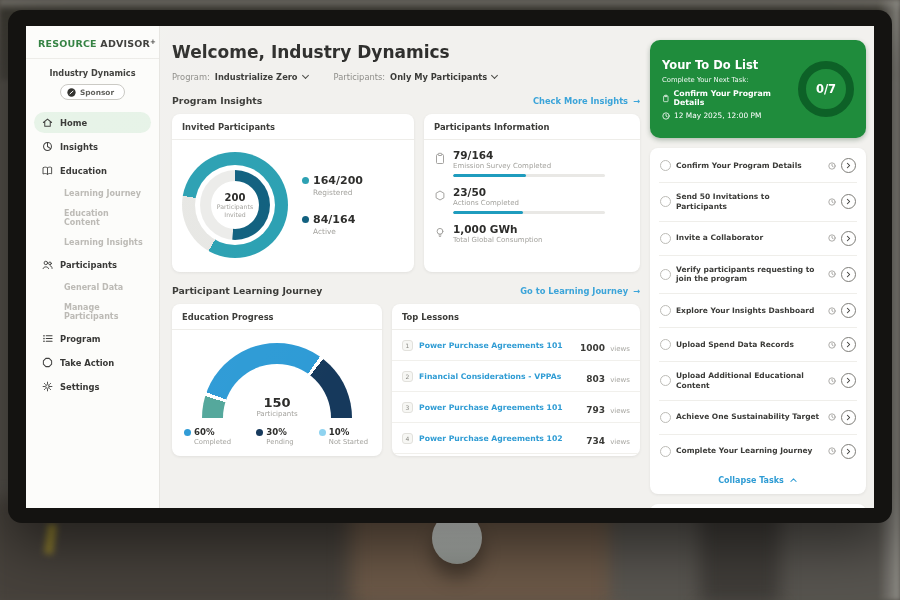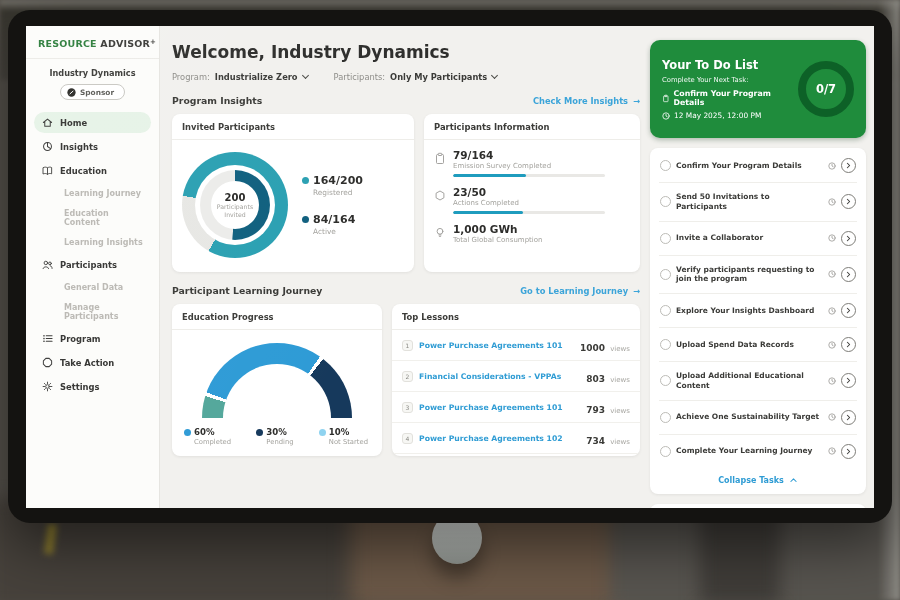--- a/index.html
+++ b/index.html
@@ -16,21 +16,21 @@
   .bg-bar     { position:absolute; right:120px; bottom:-5px; width:80px; height:110px; background:#3f3c38; filter:blur(9px); }
   .wall-right { position:absolute; right:0; top:0; width:22px; height:100%;
                 background:linear-gradient(90deg, rgba(85,82,77,0), #8e8c86); filter:blur(2px); }
   .plant { position:absolute; left:46px; bottom:46px; width:9px; height:30px; background:#8a7a2e;
            filter:blur(3px); transform:rotate(8deg); }
   .stand { position:absolute; left:432px; top:512px; width:50px; height:52px; border-radius:50%;
            background:linear-gradient(180deg,#eef1ee,#8f948f); box-shadow:0 14px 18px rgba(0,0,0,.35); }
 
   
   .monitor { position:absolute; left:8px; top:10px; width:884px; height:513px; background:#141311;
-             border-radius:22px; box-shadow:0 22px 55px rgba(0,0,0,.5); }
+             border-radius:14px; box-shadow:0 22px 55px rgba(0,0,0,.5); }
   .screen  { position:absolute; left:18px; top:16px; width:848px; height:482px; background:#f2f1ee; overflow:hidden; }
   .screen::after { content:""; position:absolute; inset:0; pointer-events:none;
                    background:linear-gradient(115deg, rgba(255,255,255,.05), rgba(255,255,255,0) 45%); }
 
   
   .sidebar { position:absolute; left:0; top:0; bottom:0; width:134px; background:#fcfcfa; border-right:1px solid #e6e5e1; }
   .brand { padding:12px 0 9px 12px; font-size:9.5px; font-weight:bold; letter-spacing:.2px; border-bottom:1px solid #ecebe7; }
   .brand .b1 { color:#2c7d3b; } .brand .b2 { color:#3a3a37; } .brand .bplus { color:#3a3a37; font-size:7px; vertical-align:top; }
   .org { margin-top:9px; text-align:center; font-size:8.2px; font-weight:bold; color:#3a3a37; }
   .sponsor { margin:6px auto 0; width:max-content; display:flex; align-items:center; gap:4px;
@@ -327,20 +327,24 @@
             <span>Go to Learning Journey</span>
             <span>→</span>
           </a>
         </div>
 
         <div class="cards-row">
           <div class="card card-edu">
             <div class="card-head">Education Progress</div>
             <div class="gauge-wrap">
               <div class="gauge"></div>
+              <div class="gauge-center">
+                <div class="v">150</div>
+                <div class="l">Participants</div>
+              </div>
             </div>
             <div class="glegend">
               <div class="item">
                 <span class="dot" style="background:#2e9bd6"></span>
                 <div class="v">60%</div>
                 <div class="l">Completed</div>
               </div>
               <div class="item">
                 <span class="dot" style="background:#16395c"></span>
                 <div class="v">30%</div>

